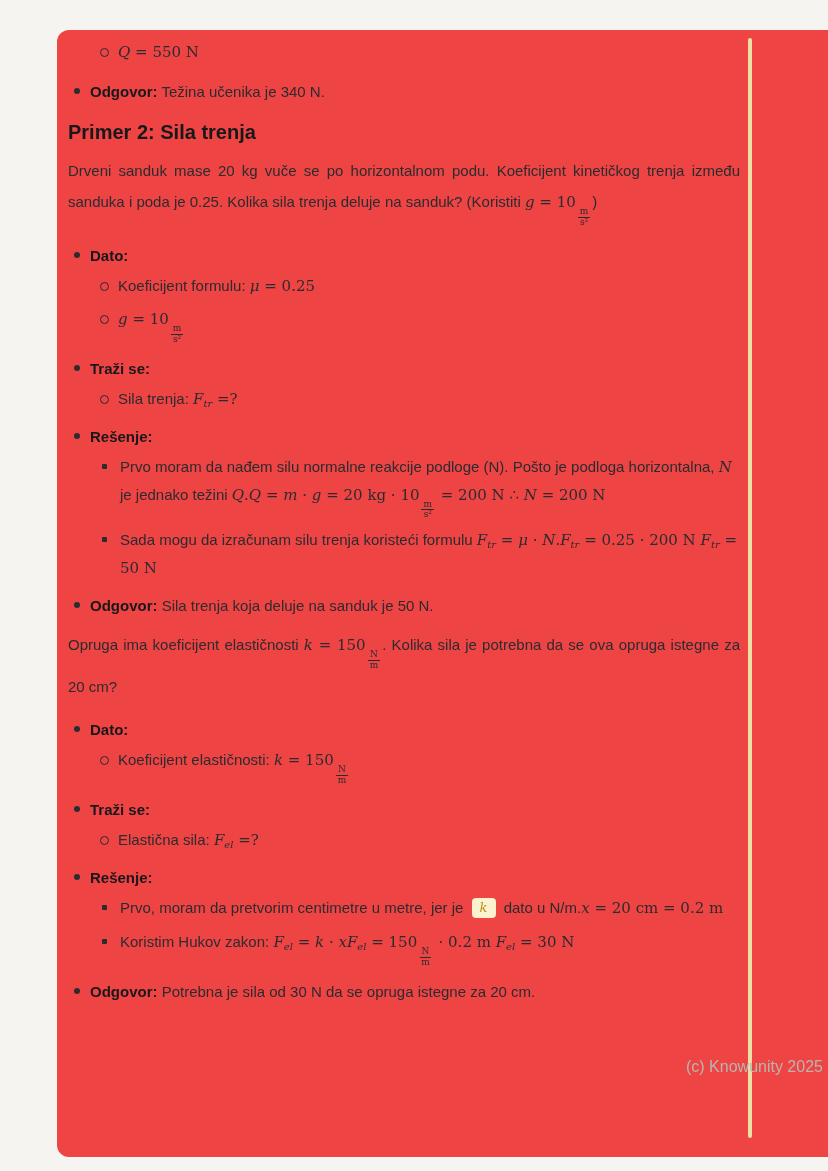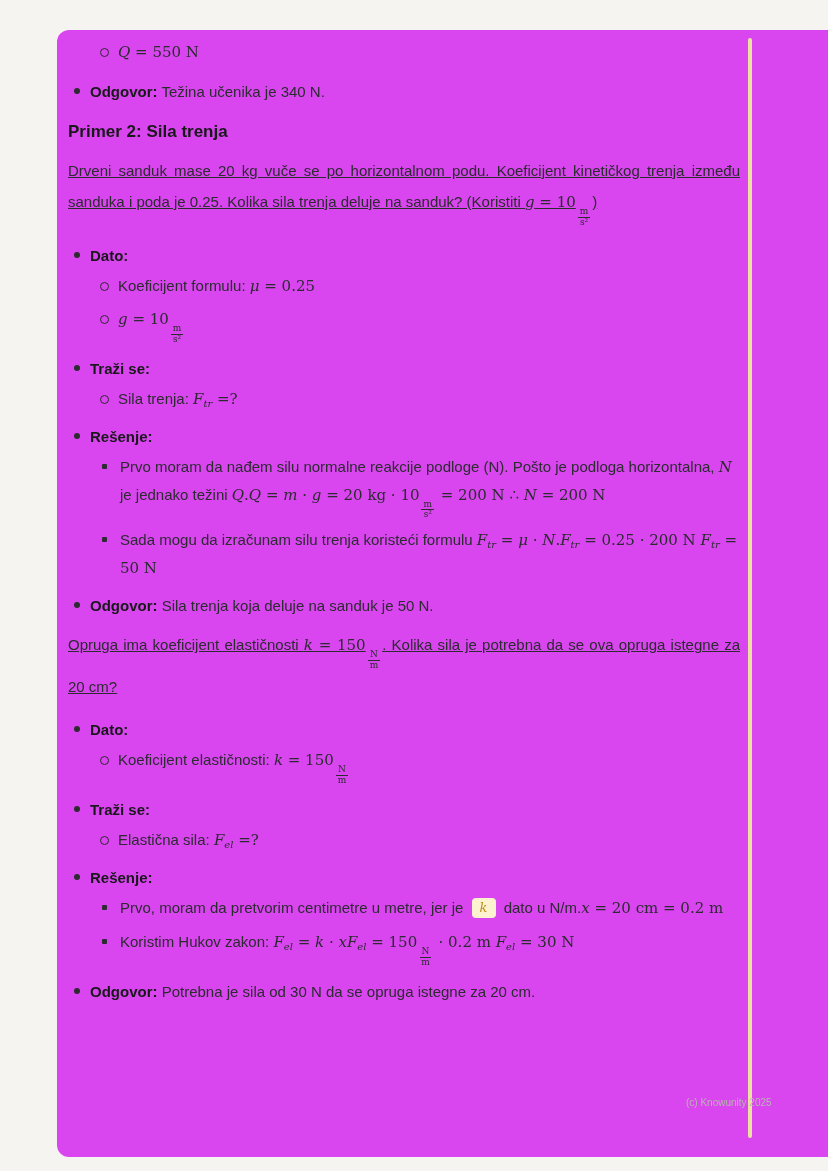--- a/index.html
+++ b/index.html
@@ -8,21 +8,21 @@
     position: relative;
     background: #f5f4f0;
     font-family: "Liberation Sans", sans-serif;
     color: #2b2b30;
     font-size: 15px;
     overflow: hidden;
   }
   .page {
     position: absolute;
     left: 57px; top: 30px; right: 0; bottom: 14px;
-    background: #d946ef;
+    background: #ef4444;
     border-radius: 12px 0 0 12px;
   }
   .content {
     position: absolute;
     left: 11px; top: 8px;
     width: 672px;
   }
   
   ul { list-style: none; }
   .l2.standalone { margin-left: 22px; margin-bottom: 12px; }
@@ -41,27 +41,26 @@
   .li3 { position: relative; padding-left: 30px; line-height: 27px; margin-bottom: 6px; }
   .li3::before {
     content: ""; position: absolute; left: 12px; top: 11px;
     width: 5px; height: 5px; border-radius: 1px; background: #2b2b30;
   }
   .l1.blocks > li { margin-bottom: 10px; }
   .l1 ul { margin-top: 3px; }
   .mb12 { margin-bottom: 12px; }
   
   .heading {
-    font-size: 17px; font-weight: 700; color: #18181b;
+    font-size: 20px; font-weight: 700; color: #18181b;
     line-height: 22px; margin: 16px 0 12px 0;
   }
   .para {
     line-height: 31px; text-align: justify;
     margin: 0 0 14px 0;
-    text-decoration: underline;
   }
   .bold { font-weight: 700; color: #18181b; }
   
   .mi { font-family: "DejaVu Serif", serif; font-style: italic; }
   .mr { font-family: "DejaVu Serif", serif; font-style: normal; }
   .msub sub { font-size: 10px; font-style: italic; vertical-align: -3px; line-height: 0; }
   .frac {
     display: inline-flex; flex-direction: column; align-items: center;
     font-family: "DejaVu Serif", serif; font-style: normal;
     font-size: 9px; line-height: 1.1; vertical-align: -7px; margin: 0 2px;
@@ -78,22 +77,22 @@
     cursor: pointer; vertical-align: 1px;
   }
   
   .edge-line {
     position: absolute; left: 748px; top: 38px;
     width: 4px; height: 1100px; border-radius: 3px;
     background: var(--accent-line, #eee0a4);
     z-index: 2;
   }
   .watermark {
-    position: absolute; left: 686px; top: 1097px;
-    font-size: 10px; color: var(--watermark-color, #b8b6b0);
+    position: absolute; left: 686px; top: 1058px;
+    font-size: 16px; color: var(--watermark-color, #b8b6b0);
     z-index: 5; white-space: nowrap;
   }
 </style>
 </head>
 <body>
 
 <div class="page">
   <div class="content">
 
     <ul class="l2 standalone">

